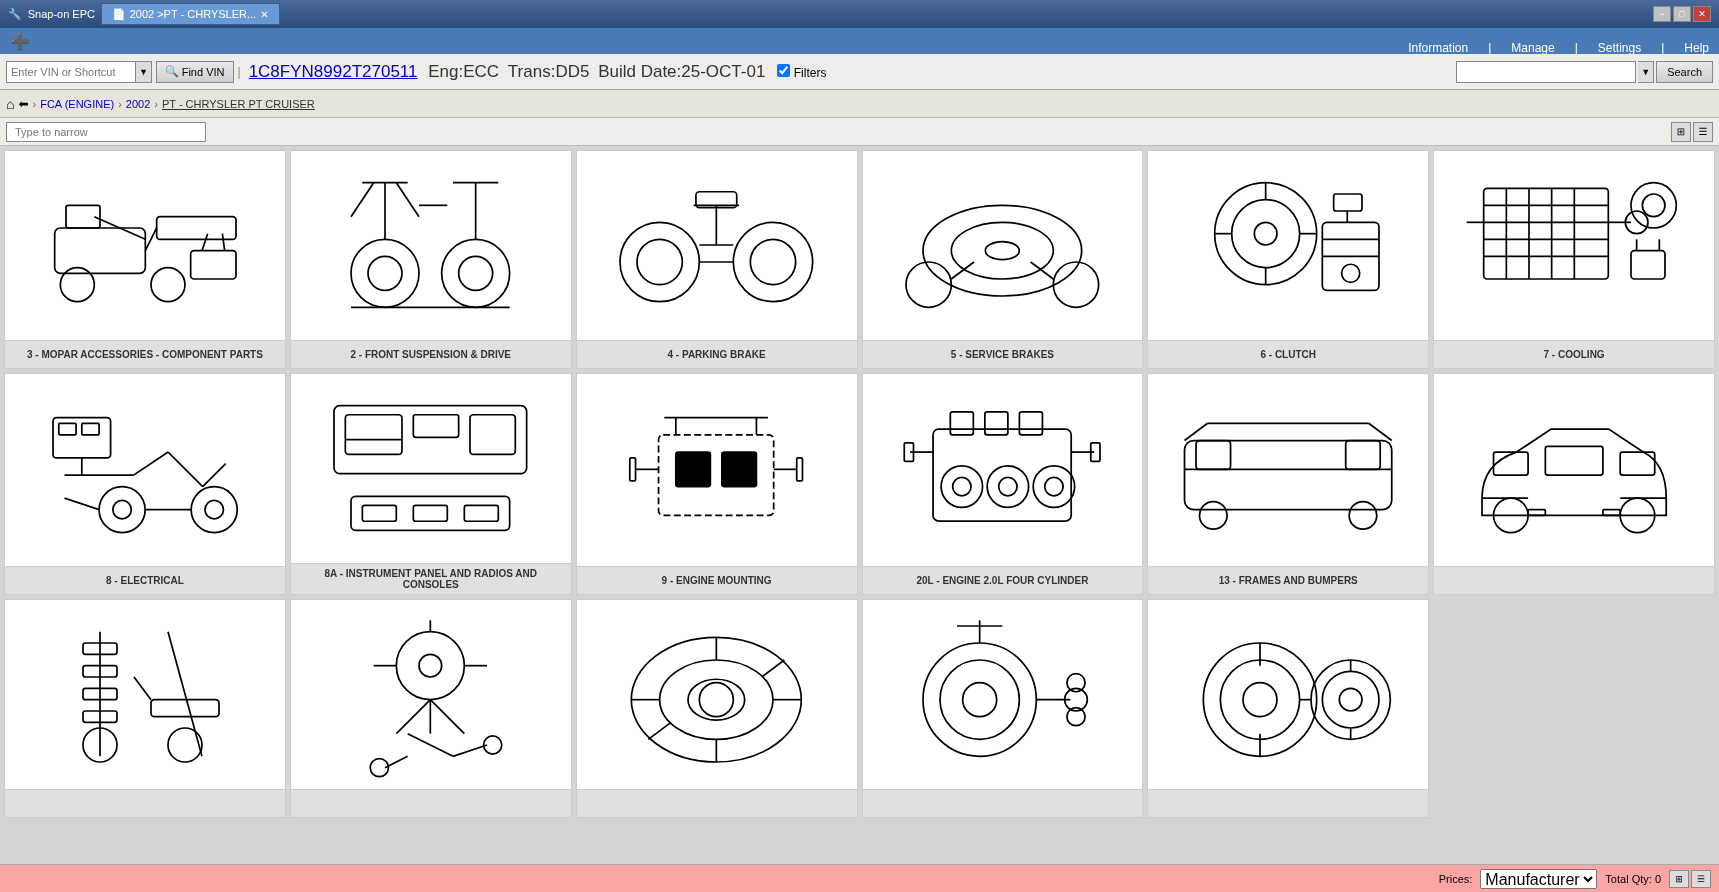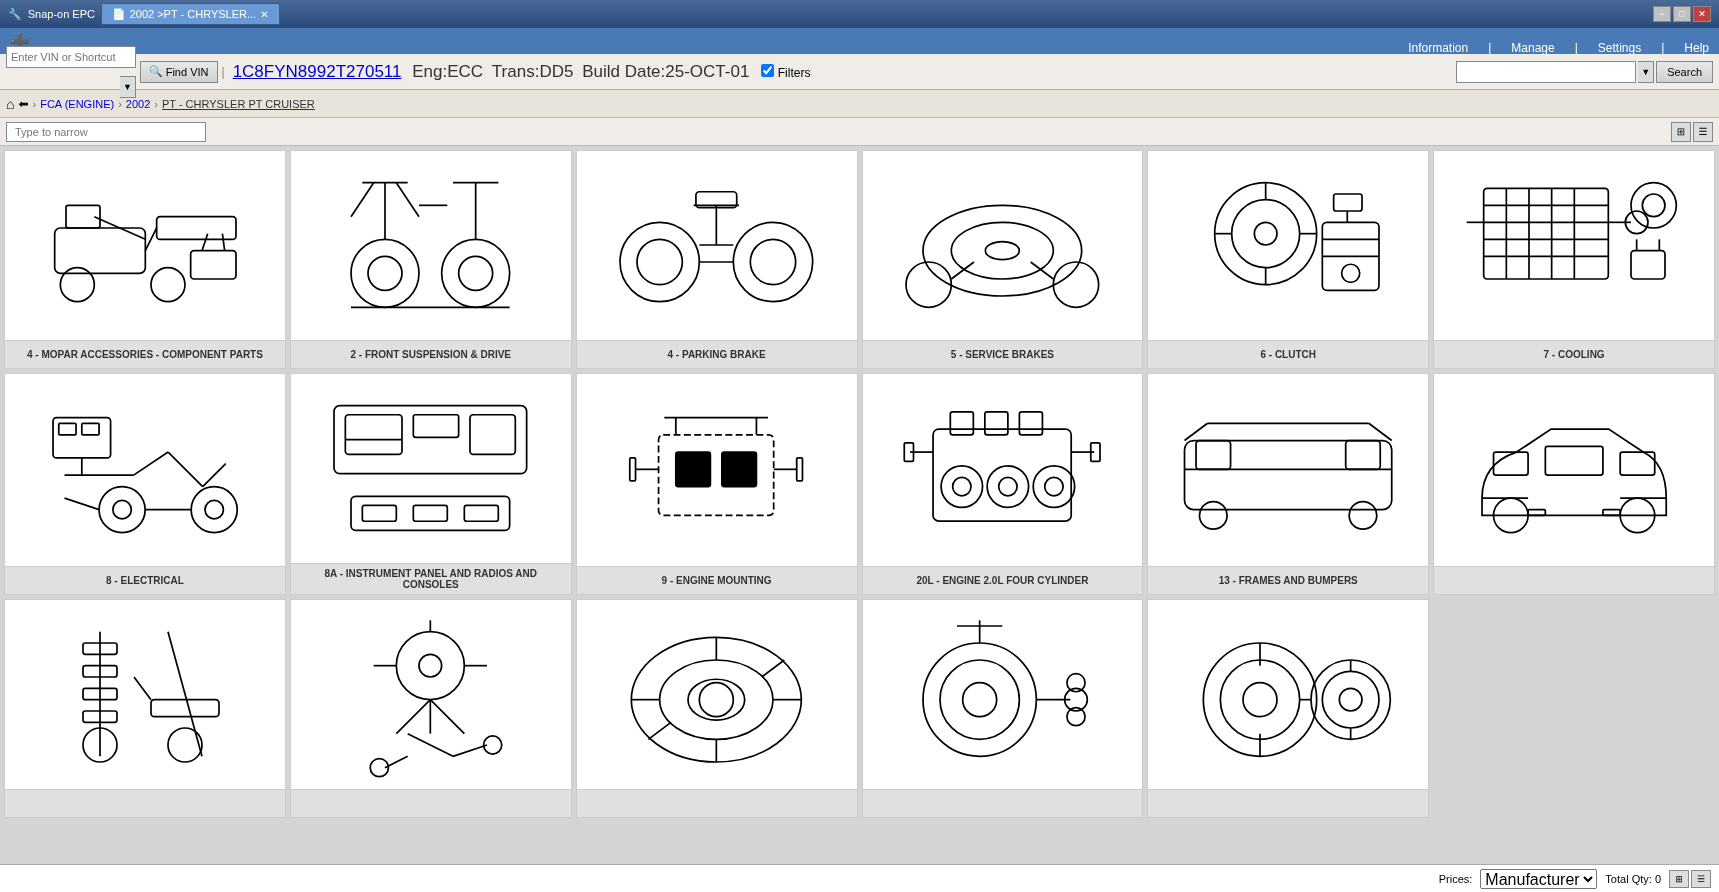--- a/index.html
+++ b/index.html
@@ -55,21 +55,21 @@
     #toolbar {
       background: #f0ede8;
       border-bottom: 1px solid #aaa;
       height: 36px;
       display: flex;
       align-items: center;
       padding: 0 6px;
       gap: 4px;
     }
     #vin-dropdown {
-      display: flex; align-items: flex-end; gap: 8px; flex-direction: column;
+      display: flex; align-items: flex-end; gap: 0;
     }
     #vin-input {
       width: 130px; height: 22px;
       border: 1px solid #888;
       background: white;
       padding: 0 4px;
       font-size: 11px;
     }
     #vin-arrow {
       width: 16px; height: 22px;
@@ -213,21 +213,21 @@
       font-weight: bold;
       color: #333;
       min-height: 28px;
       display: flex;
       align-items: center;
       justify-content: center;
     }
 
     
     #statusbar {
-      background: #ffffff;
+      background: #fca5a5;
       border-top: 1px solid #aaa;
       height: 28px;
       display: flex;
       align-items: center;
       justify-content: flex-end;
       padding: 0 8px;
       gap: 8px;
       font-size: 11px;
       position: fixed;
       bottom: 0;
@@ -340,21 +340,21 @@
           <line x1="100" y1="80" x2="110" y2="60"></line>
           <circle cx="40" cy="110" r="15"></circle>
           <circle cx="120" cy="110" r="15"></circle>
           <rect x="30" y="40" width="30" height="20" rx="2"></rect>
           <line x1="55" y1="50" x2="100" y2="70"></line>
           <rect x="140" y="80" width="40" height="25" rx="3"></rect>
           <line x1="150" y1="80" x2="155" y2="65"></line>
           <line x1="170" y1="80" x2="168" y2="65"></line>
         </svg>
       </div>
-      <div class="part-label">4 - MOPAR ACCESSORIES - COMPONENT PARTS</div>
+      <div class="part-label">3 - MOPAR ACCESSORIES - COMPONENT PARTS</div>
     </div>
 
     <div class="part-card">
       <div class="part-image">
         <svg viewBox="0 0 200 150" xmlns="http://www.w3.org/2000/svg" fill="none" stroke="black" stroke-width="1.5">
           <circle cx="60" cy="100" r="30"></circle>
           <circle cx="60" cy="100" r="15"></circle>
           <line x1="60" y1="70" x2="60" y2="20"></line>
           <line x1="40" y1="20" x2="80" y2="20"></line>
           <line x1="50" y1="20" x2="30" y2="50"></line>

